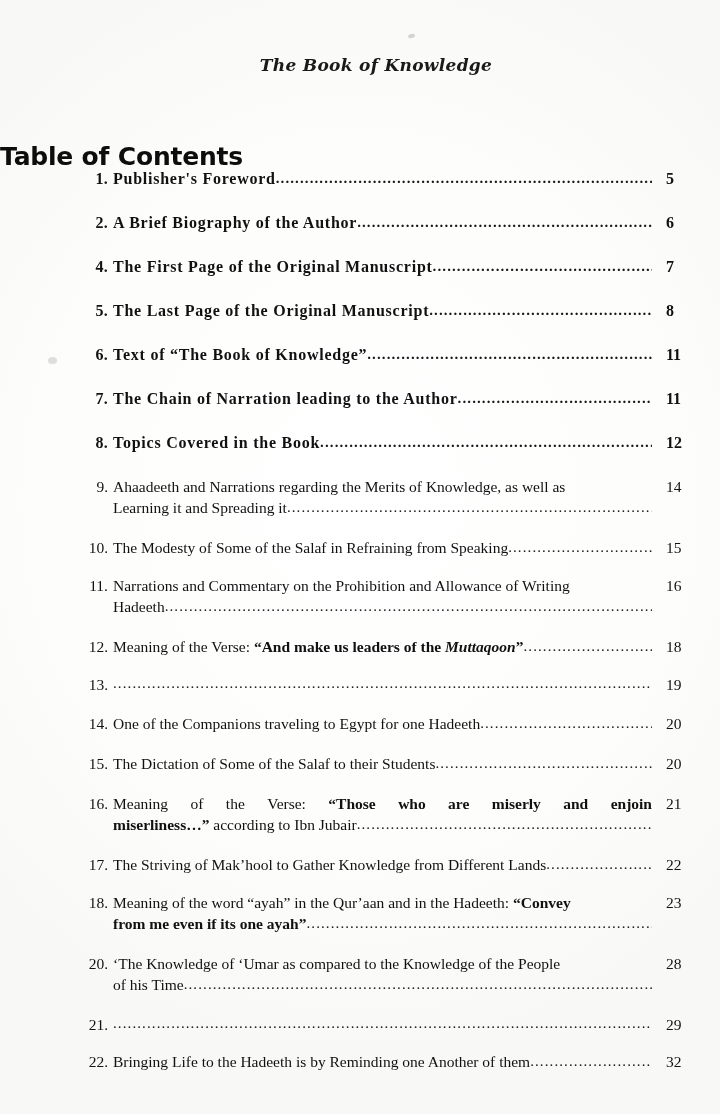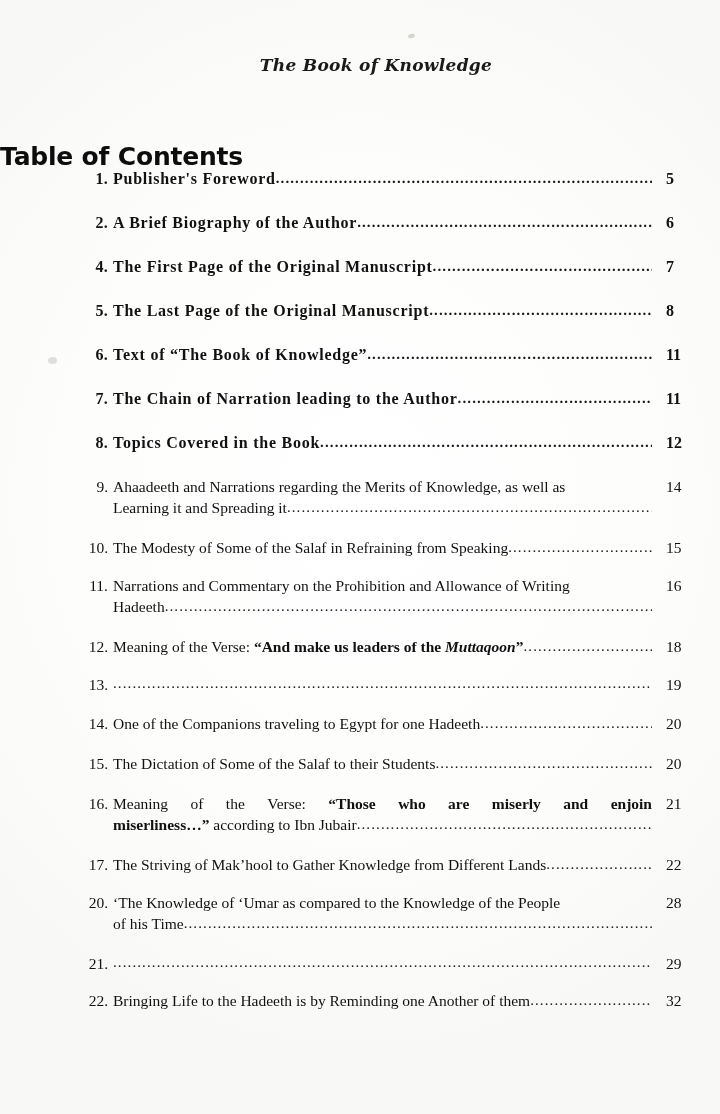--- a/index.html
+++ b/index.html
@@ -343,20 +343,31 @@
     <div class="toc-row r16">
       <div class="toc-num">17.</div>
       <div class="toc-body">
         <div class="line">
           <span class="title">The Striving of Mak’hool to Gather Knowledge from Different Lands</span>
           <span class="leader"></span>
         </div>
       </div>
       <div class="toc-page">22</div>
     </div>
+    <div class="toc-row r17">
+      <div class="toc-num">18.</div>
+      <div class="toc-body">
+        <div class="wrap-first">Meaning of the word “ayah” in the Qur’aan and in the Hadeeth: <b class="bd">“Convey</b></div>
+        <div class="line">
+          <span class="title"><b class="bd">from me even if its one ayah”</b></span>
+          <span class="leader"></span>
+        </div>
+      </div>
+      <div class="toc-page">23</div>
+    </div>
     <div class="toc-row r19">
       <div class="toc-num">20.</div>
       <div class="toc-body">
         <div class="wrap-first">‘The Knowledge of ‘Umar as compared to the Knowledge of the People</div>
         <div class="line">
           <span class="title">of his Time</span>
           <span class="leader"></span>
         </div>
       </div>
       <div class="toc-page">28</div>

